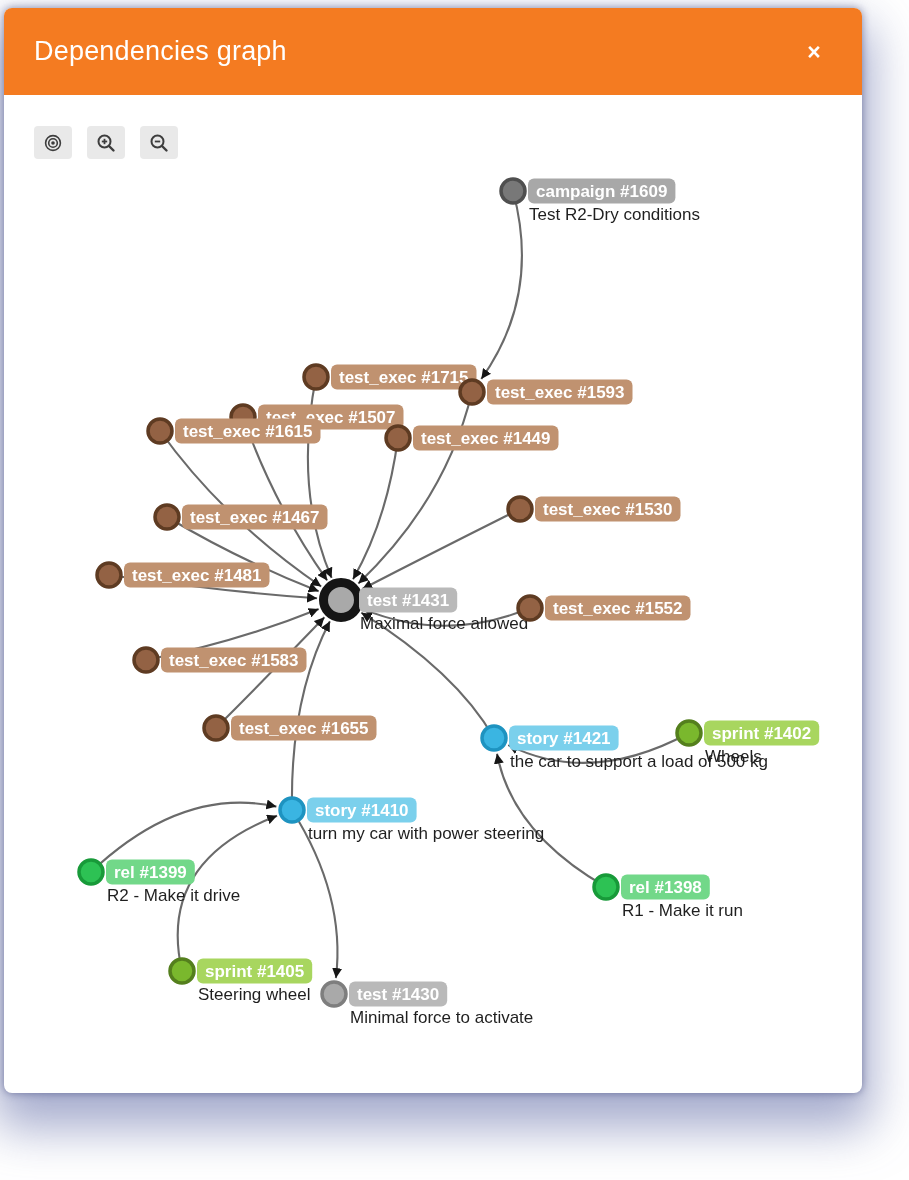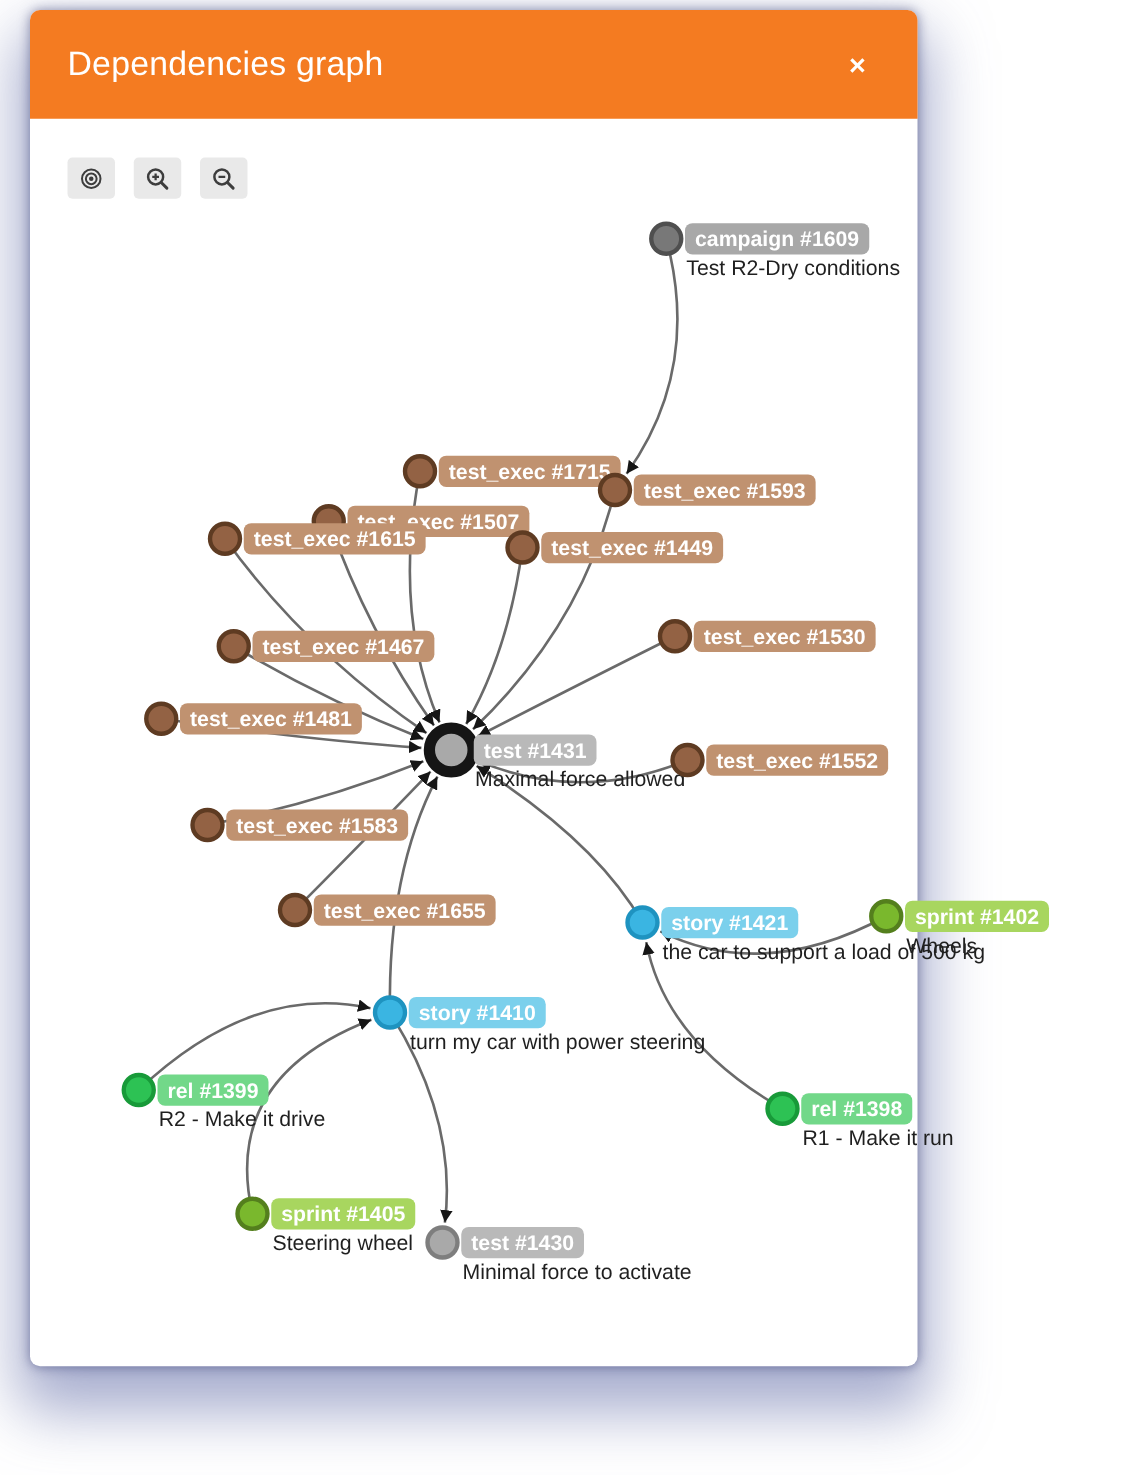--- a/index.html
+++ b/index.html
@@ -2,21 +2,21 @@
 <html><head>
 <meta charset="utf-8">
 <style>
   html,body{margin:0;padding:0;}
   body{
     width:909px;height:1180px;position:relative;
     background:#ffffff;overflow:hidden;
     font-family:"Liberation Sans","DejaVu Sans",sans-serif;
   }
   .modal{
-    position:absolute;left:24px;top:8px;width:710px;height:1085px;
+    position:absolute;left:4px;top:8px;width:858px;height:1085px;
     background:#ffffff;border-radius:8px;
     box-shadow:0 0 9px rgba(50,55,110,.55), 0 26px 48px 10px rgba(95,105,165,.55);
   }
   .modal-header{
     position:relative;height:87px;background:#f47b21;
     border-radius:8px 8px 0 0;
   }
   .modal-title{
     position:absolute;left:30px;top:0;line-height:87px;
     color:#ffffff;font-size:27px;font-weight:400;letter-spacing:.2px;

